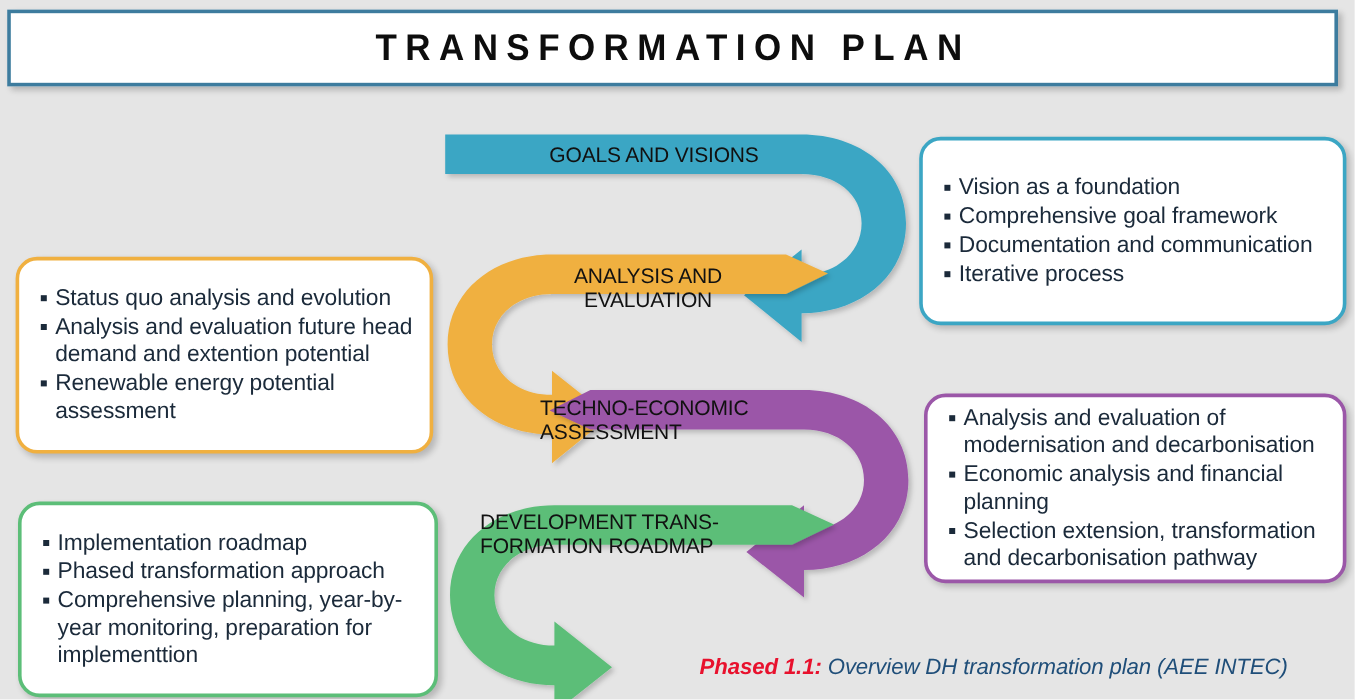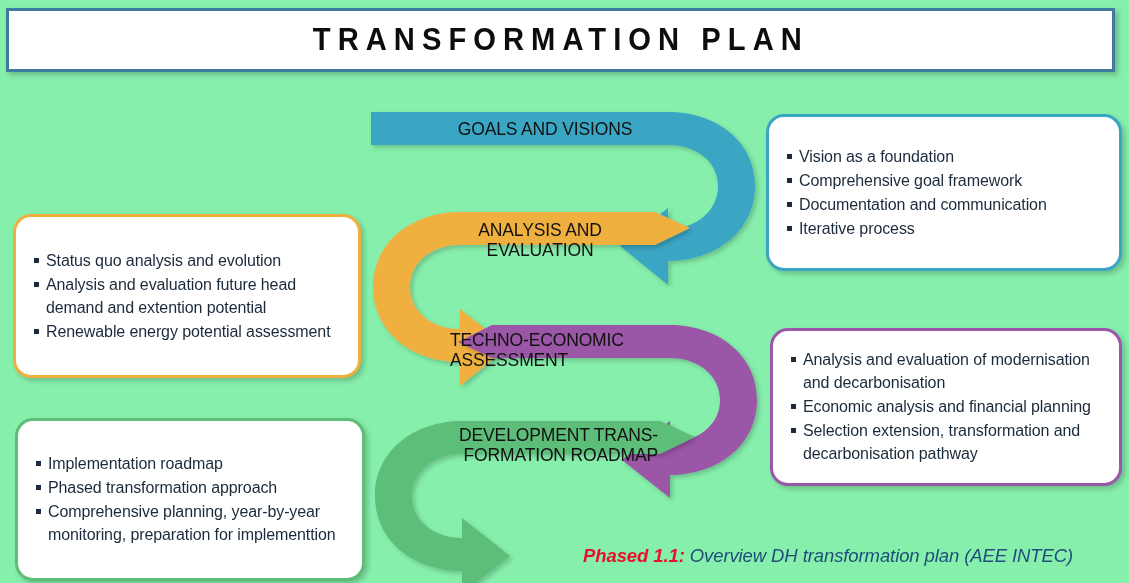--- a/index.html
+++ b/index.html
@@ -7,21 +7,21 @@
     padding: 0;
     background: #ffffff;
   }
   body {
     font-family: "Liberation Sans", sans-serif;
   }
   #page {
     position: relative;
     width: 1129px;
     height: 583px;
-    background: #86efac;
+    background: #e5e5e5;
     overflow: hidden;
   }
 
   
   .title-banner {
     position: absolute;
     left: 6px;
     top: 8px;
     width: 1109px;
     height: 64px;
@@ -56,21 +56,21 @@
     flex-direction: column;
     justify-content: center;
   }
   .info-box ul {
     list-style: none;
     margin: 0;
     padding: 0 14px 0 18px;
   }
   .info-box li {
     position: relative;
-    font-size: 16px;
+    font-size: 19px;
     line-height: 23px;
     color: #1b2a3a;
     padding-left: 12px;
     margin: 0 0 1px 0;
     letter-spacing: -0.1px;
   }
   .info-box li::before {
     content: "";
     position: absolute;
     left: 0;
@@ -103,21 +103,21 @@
     font-weight: normal;
     color: #111111;
     line-height: 20px;
     letter-spacing: -0.15px;
     white-space: pre-line;
     text-align: center;
   }
   #label-goals    { left: 420px; top: 119px; width: 250px; text-align: center; }
   #label-analysis { left: 432px; top: 220px; width: 216px; text-align: center; }
   #label-techno   { left: 450px; top: 330px; width: 240px; text-align: left; }
-  #label-roadmap  { left: 400px; top: 425px; width: 258px; text-align: right; }
+  #label-roadmap  { left: 400px; top: 425px; width: 258px; text-align: left; }
 
   
   #caption {
     position: absolute;
     left: 583px;
     top: 545px;
     font-size: 18.5px;
     font-style: italic;
     color: #1f4e79;
     white-space: nowrap;

